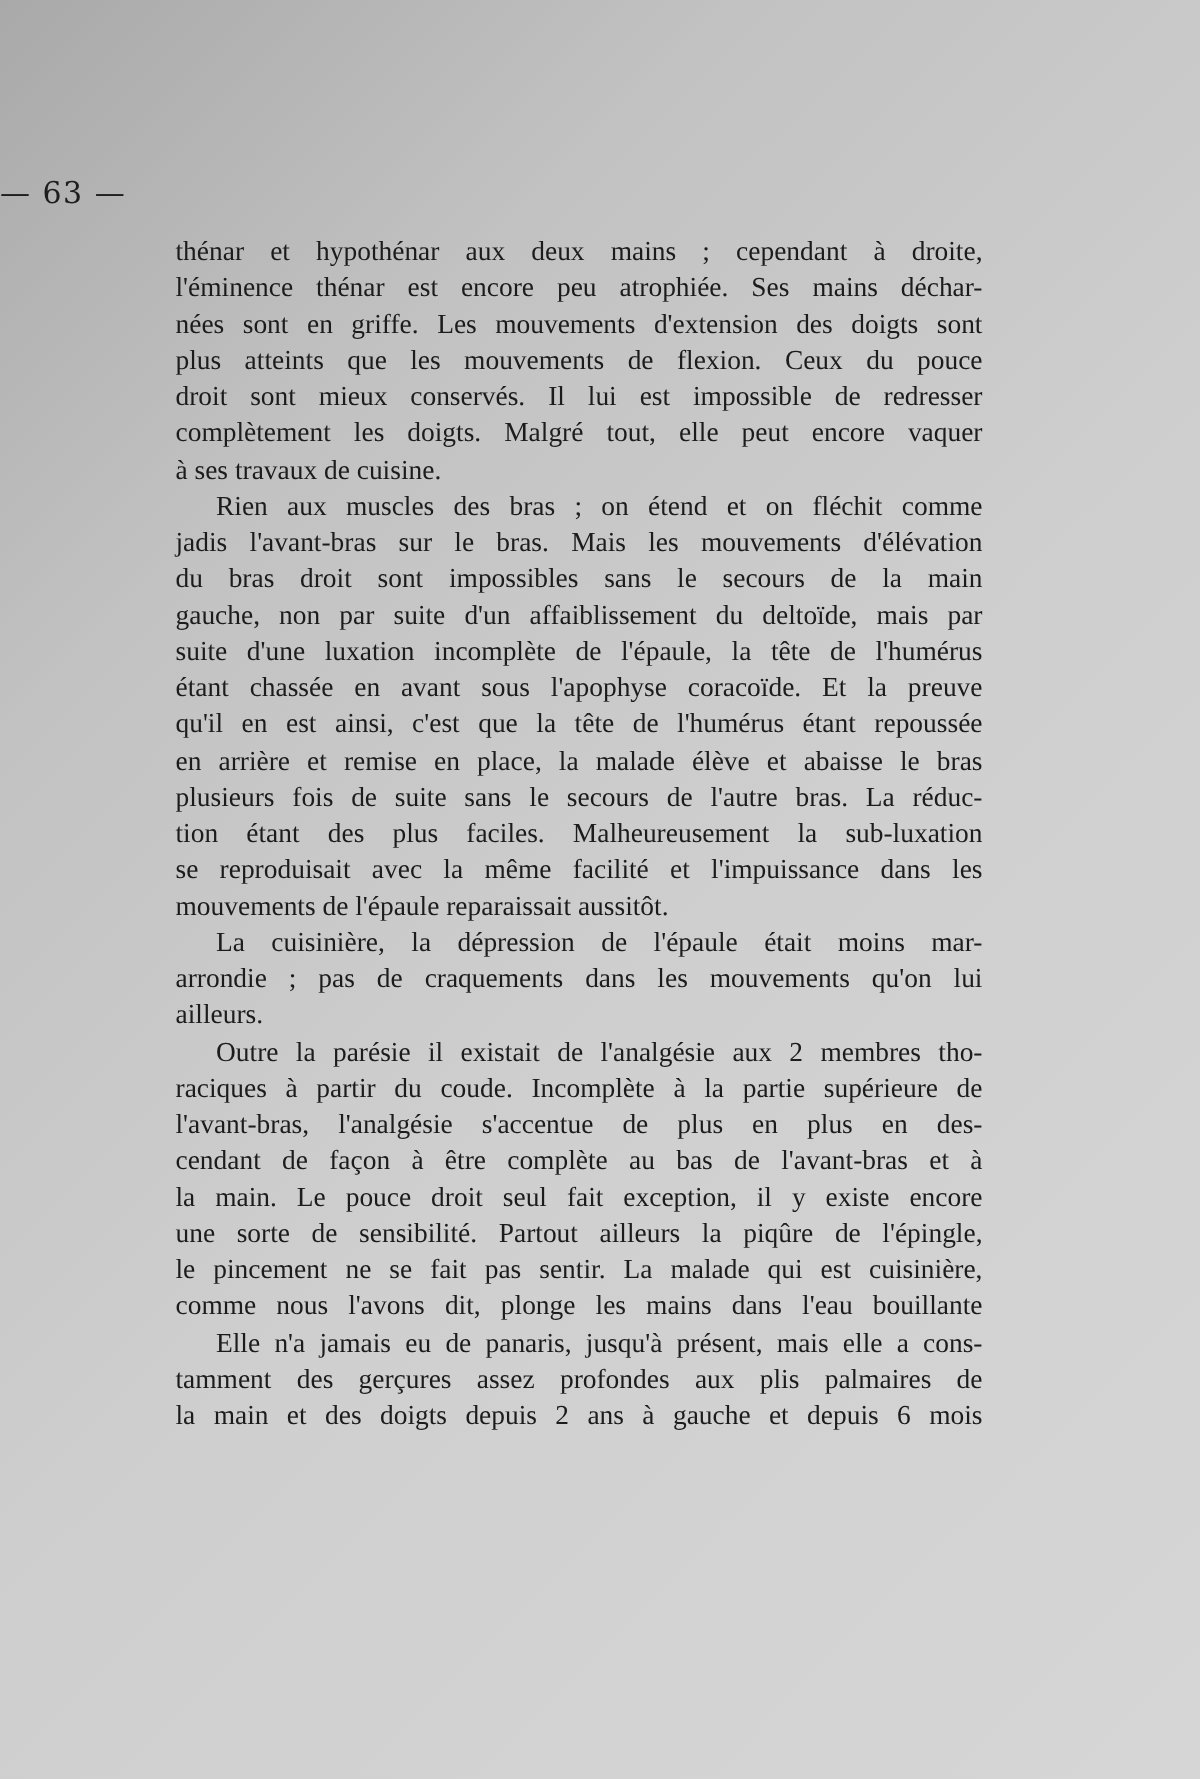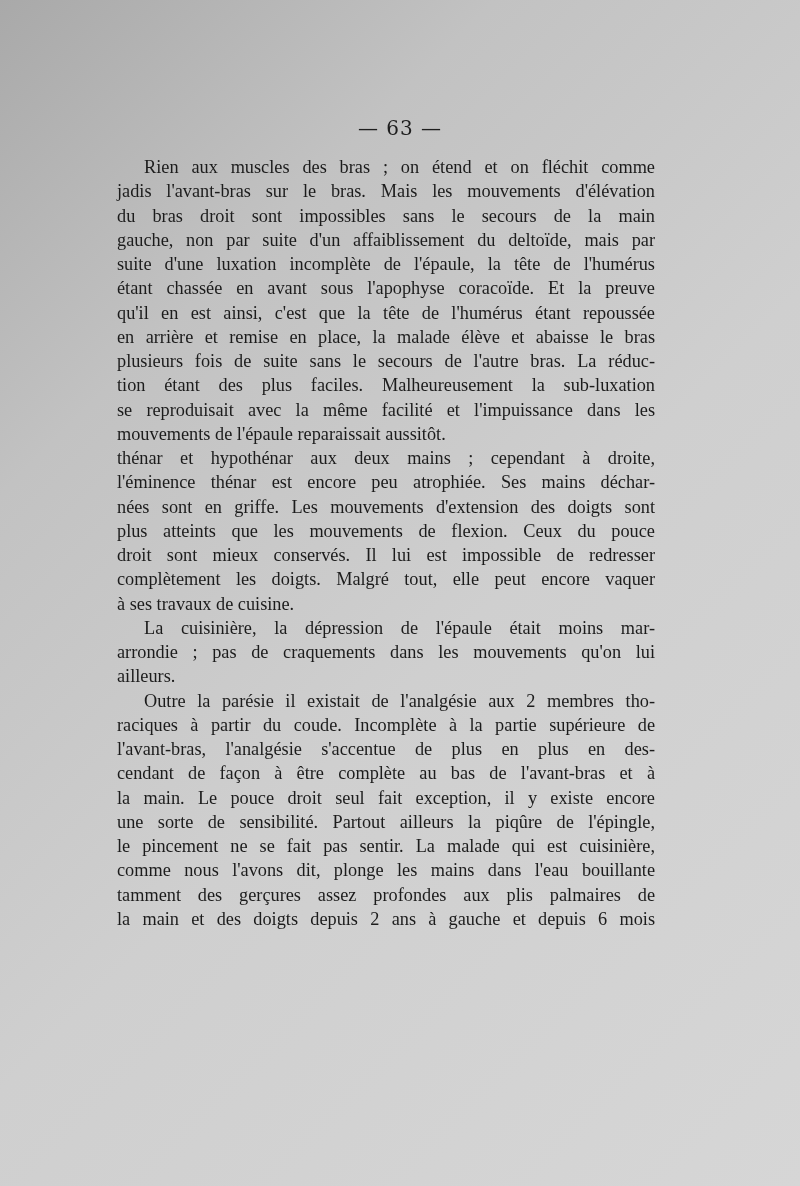--- a/index.html
+++ b/index.html
@@ -5,21 +5,21 @@
   html, body { margin: 0; padding: 0; }
   body {
     width: 800px; height: 1186px; overflow: hidden;
     background: linear-gradient(135deg, #a9a9a9 0%, #c2c2c2 25%, #cfcfcf 55%, #d6d6d6 100%);
     position: relative;
   }
   .page {
     position: absolute; left: 0; top: 0; width: 800px; height: 1186px;
   }
   .page-number {
-    position: absolute; top: 116px; left: 0; width: 800px; text-align: center;
+    position: absolute; top: 116px; left: 0; width: 800px; text-align: left;
     font-family: "DejaVu Serif", serif; font-size: 20px; color: #1e1e1e;
     letter-spacing: 1px;
   }
   .text-block {
     position: absolute; left: 117px; top: 155px; width: 538px;
     font-family: "Liberation Serif", serif; font-size: 18.3px; line-height: 24.25px;
     color: #1c1c1c;
   }
   .line {
     display: block; white-space: nowrap; text-align: justify; text-align-last: justify;
@@ -28,55 +28,56 @@
   .line.last { text-align-last: left; }
   .line.indent { padding-left: 27px; }
 </style>
 </head>
 <body>
 
 <div class="page">
   <div class="page-number">— 63 —</div>
   <div class="text-block" id="text-block">
       <div>
+        <span class="line">thénar et hypothénar aux deux mains ; cependant à droite,</span>
+        <span class="line">l'éminence thénar est encore peu atrophiée. Ses mains déchar-</span>
+        <span class="line">nées sont en griffe. Les mouvements d'extension des doigts sont</span>
+        <span class="line">plus atteints que les mouvements de flexion. Ceux du pouce</span>
+        <span class="line">droit sont mieux conservés. Il lui est impossible de redresser</span>
+        <span class="line">complètement les doigts. Malgré tout, elle peut encore vaquer</span>
+        <span class="line last">à ses travaux de cuisine.</span>
+      </div>
+      <div>
         <span class="line indent">Rien aux muscles des bras ; on étend et on fléchit comme</span>
         <span class="line">jadis l'avant-bras sur le bras. Mais les mouvements d'élévation</span>
         <span class="line">du bras droit sont impossibles sans le secours de la main</span>
         <span class="line">gauche, non par suite d'un affaiblissement du deltoïde, mais par</span>
         <span class="line">suite d'une luxation incomplète de l'épaule, la tête de l'humérus</span>
         <span class="line">étant chassée en avant sous l'apophyse coracoïde. Et la preuve</span>
         <span class="line">qu'il en est ainsi, c'est que la tête de l'humérus étant repoussée</span>
         <span class="line">en arrière et remise en place, la malade élève et abaisse le bras</span>
         <span class="line">plusieurs fois de suite sans le secours de l'autre bras. La réduc-</span>
         <span class="line">tion étant des plus faciles. Malheureusement la sub-luxation</span>
         <span class="line">se reproduisait avec la même facilité et l'impuissance dans les</span>
         <span class="line last">mouvements de l'épaule reparaissait aussitôt.</span>
-      </div>
-      <div>
-        <span class="line">thénar et hypothénar aux deux mains ; cependant à droite,</span>
-        <span class="line">l'éminence thénar est encore peu atrophiée. Ses mains déchar-</span>
-        <span class="line">nées sont en griffe. Les mouvements d'extension des doigts sont</span>
-        <span class="line">plus atteints que les mouvements de flexion. Ceux du pouce</span>
-        <span class="line">droit sont mieux conservés. Il lui est impossible de redresser</span>
-        <span class="line">complètement les doigts. Malgré tout, elle peut encore vaquer</span>
-        <span class="line last">à ses travaux de cuisine.</span>
       </div>
       <div>
         <span class="line indent">La cuisinière, la dépression de l'épaule était moins mar-</span>
         <span class="line">arrondie ; pas de craquements dans les mouvements qu'on lui</span>
         <span class="line last">ailleurs.</span>
       </div>
       <div>
         <span class="line indent">Outre la parésie il existait de l'analgésie aux 2 membres tho-</span>
         <span class="line">raciques à partir du coude. Incomplète à la partie supérieure de</span>
         <span class="line">l'avant-bras, l'analgésie s'accentue de plus en plus en des-</span>
         <span class="line">cendant de façon à être complète au bas de l'avant-bras et à</span>
         <span class="line">la main. Le pouce droit seul fait exception, il y existe encore</span>
         <span class="line">une sorte de sensibilité. Partout ailleurs la piqûre de l'épingle,</span>
         <span class="line">le pincement ne se fait pas sentir. La malade qui est cuisinière,</span>
         <span class="line">comme nous l'avons dit, plonge les mains dans l'eau bouillante</span>
       </div>
       <div>
+        <span class="line indent">Elle n'a jamais eu de panaris, jusqu'à présent, mais elle a cons-</span>
         <span class="line">tamment des gerçures assez profondes aux plis palmaires de</span>
         <span class="line">la main et des doigts depuis 2 ans à gauche et depuis 6 mois</span>
       </div>
     </div>
 </div>
 
 </body></html>

